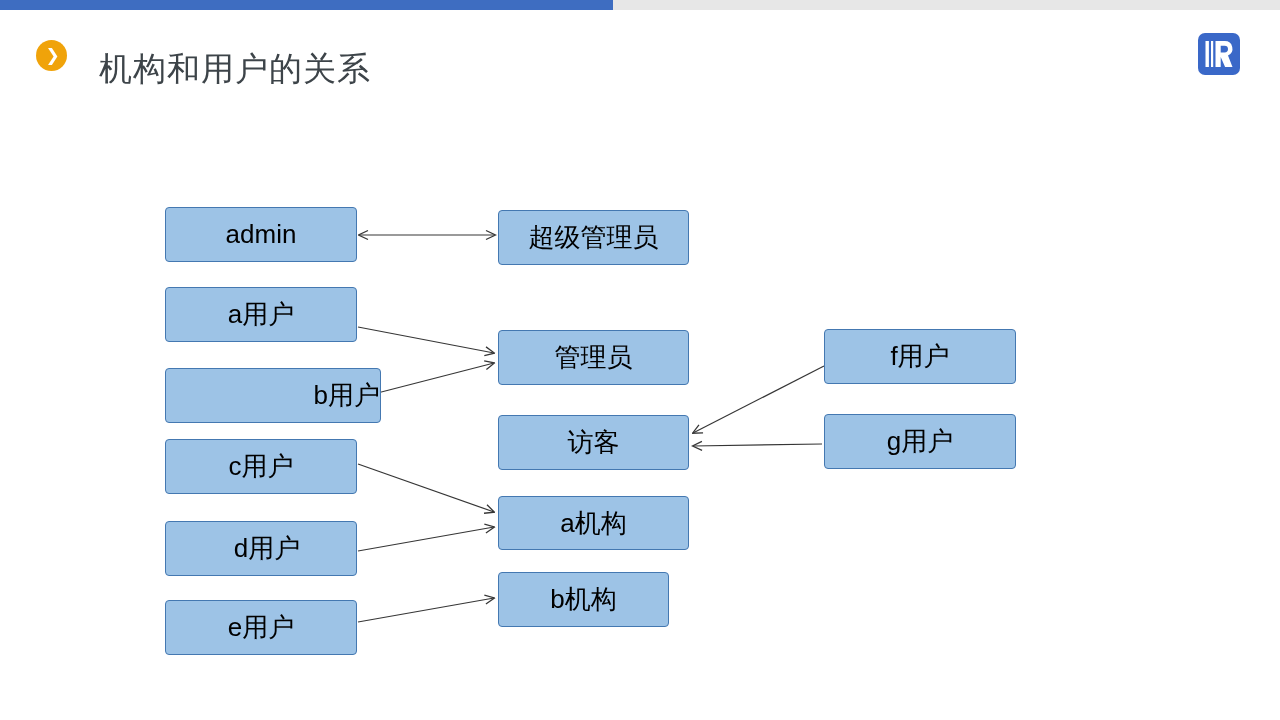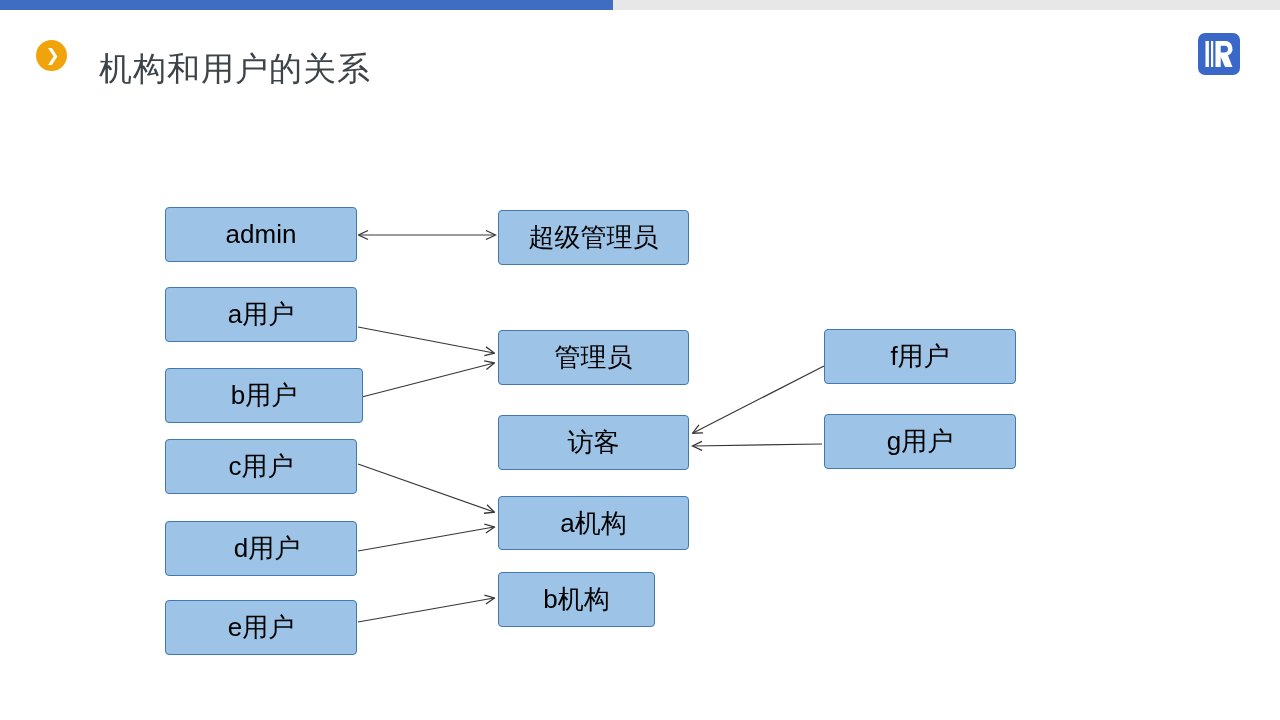--- a/index.html
+++ b/index.html
@@ -90,21 +90,21 @@
         <line x1="824" y1="366" x2="693" y2="433" stroke="#363636" stroke-width="1.2" marker-end="url(#arrowhead)"></line>
         <line x1="822" y1="444" x2="693" y2="446" stroke="#363636" stroke-width="1.2" marker-end="url(#arrowhead)"></line>
       </svg>
     <div id="nodes">
         <div class="node" style="left: 165px; top: 207px; width: 192px; height: 55px;">
           <span>admin</span>
         </div>
         <div class="node" style="left: 165px; top: 287px; width: 192px; height: 55px;">
           <span>a用户</span>
         </div>
-        <div class="node" style="left: 165px; top: 368px; width: 198px; height: 55px;">
+        <div class="node" style="left: 165px; top: 368px; width: 216px; height: 55px; justify-content: flex-end;">
           <span>b用户</span>
         </div>
         <div class="node" style="left: 165px; top: 439px; width: 192px; height: 55px;">
           <span>c用户</span>
         </div>
         <div class="node" style="left: 165px; top: 521px; width: 192px; height: 55px; padding-left: 12px;">
           <span>d用户</span>
         </div>
         <div class="node" style="left: 165px; top: 600px; width: 192px; height: 55px;">
           <span>e用户</span>
@@ -114,21 +114,21 @@
         </div>
         <div class="node" style="left: 498px; top: 330px; width: 191px; height: 55px;">
           <span>管理员</span>
         </div>
         <div class="node" style="left: 498px; top: 415px; width: 191px; height: 55px;">
           <span>访客</span>
         </div>
         <div class="node" style="left: 498px; top: 496px; width: 191px; height: 54px;">
           <span>a机构</span>
         </div>
-        <div class="node" style="left: 498px; top: 572px; width: 157px; height: 55px;">
+        <div class="node" style="left: 498px; top: 572px; width: 171px; height: 55px;">
           <span>b机构</span>
         </div>
         <div class="node" style="left: 824px; top: 329px; width: 192px; height: 55px;">
           <span>f用户</span>
         </div>
         <div class="node" style="left: 824px; top: 414px; width: 192px; height: 55px;">
           <span>g用户</span>
         </div>
       </div>
   </div>

